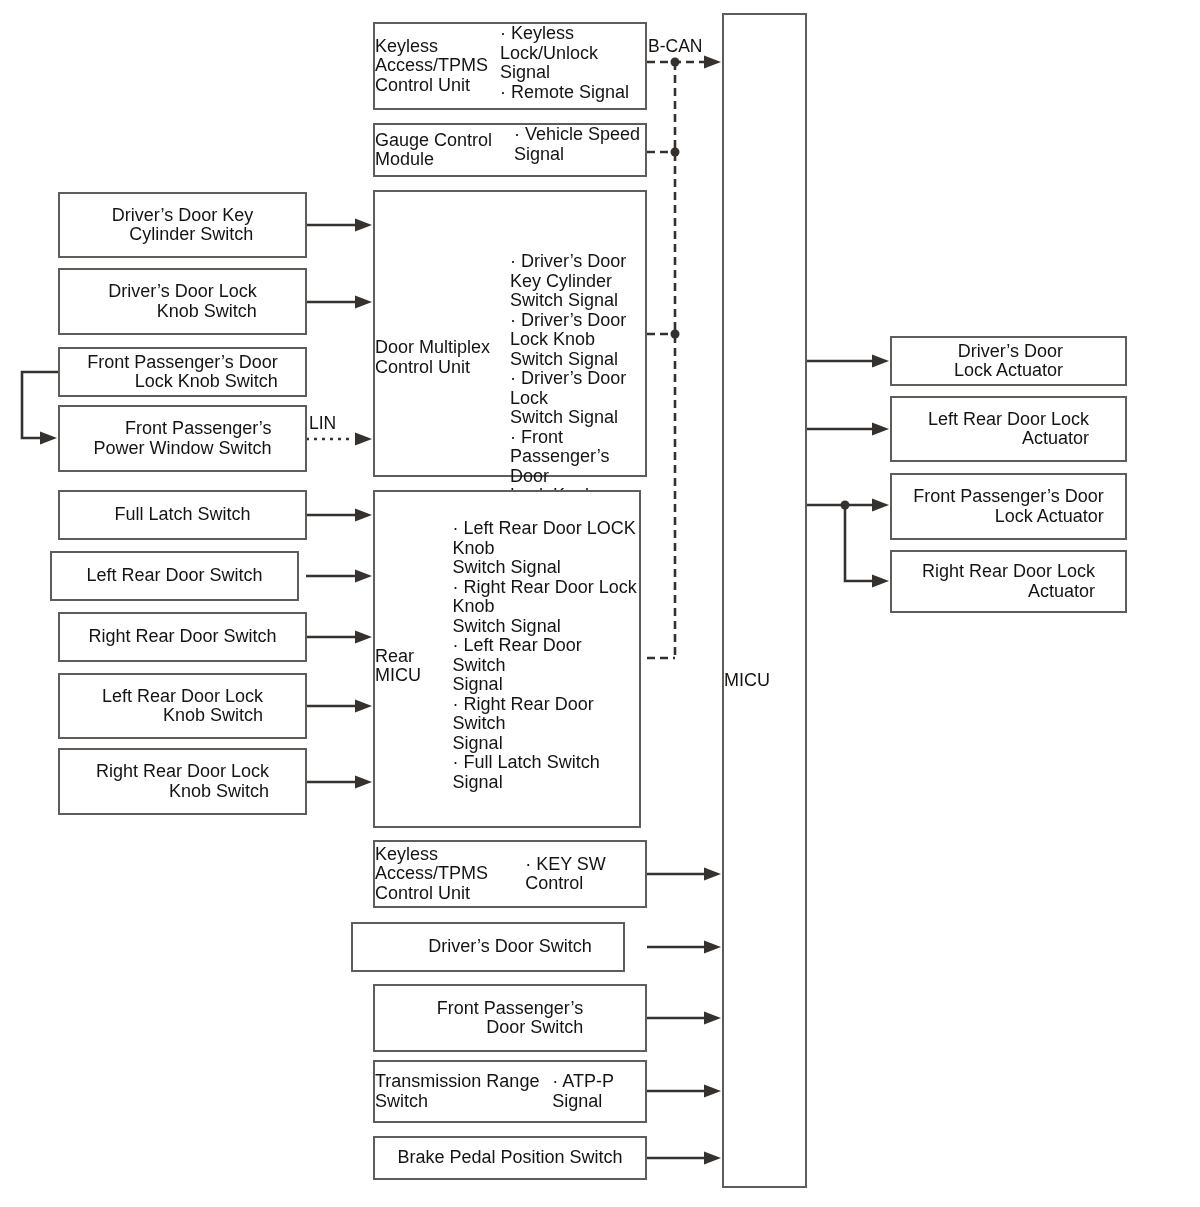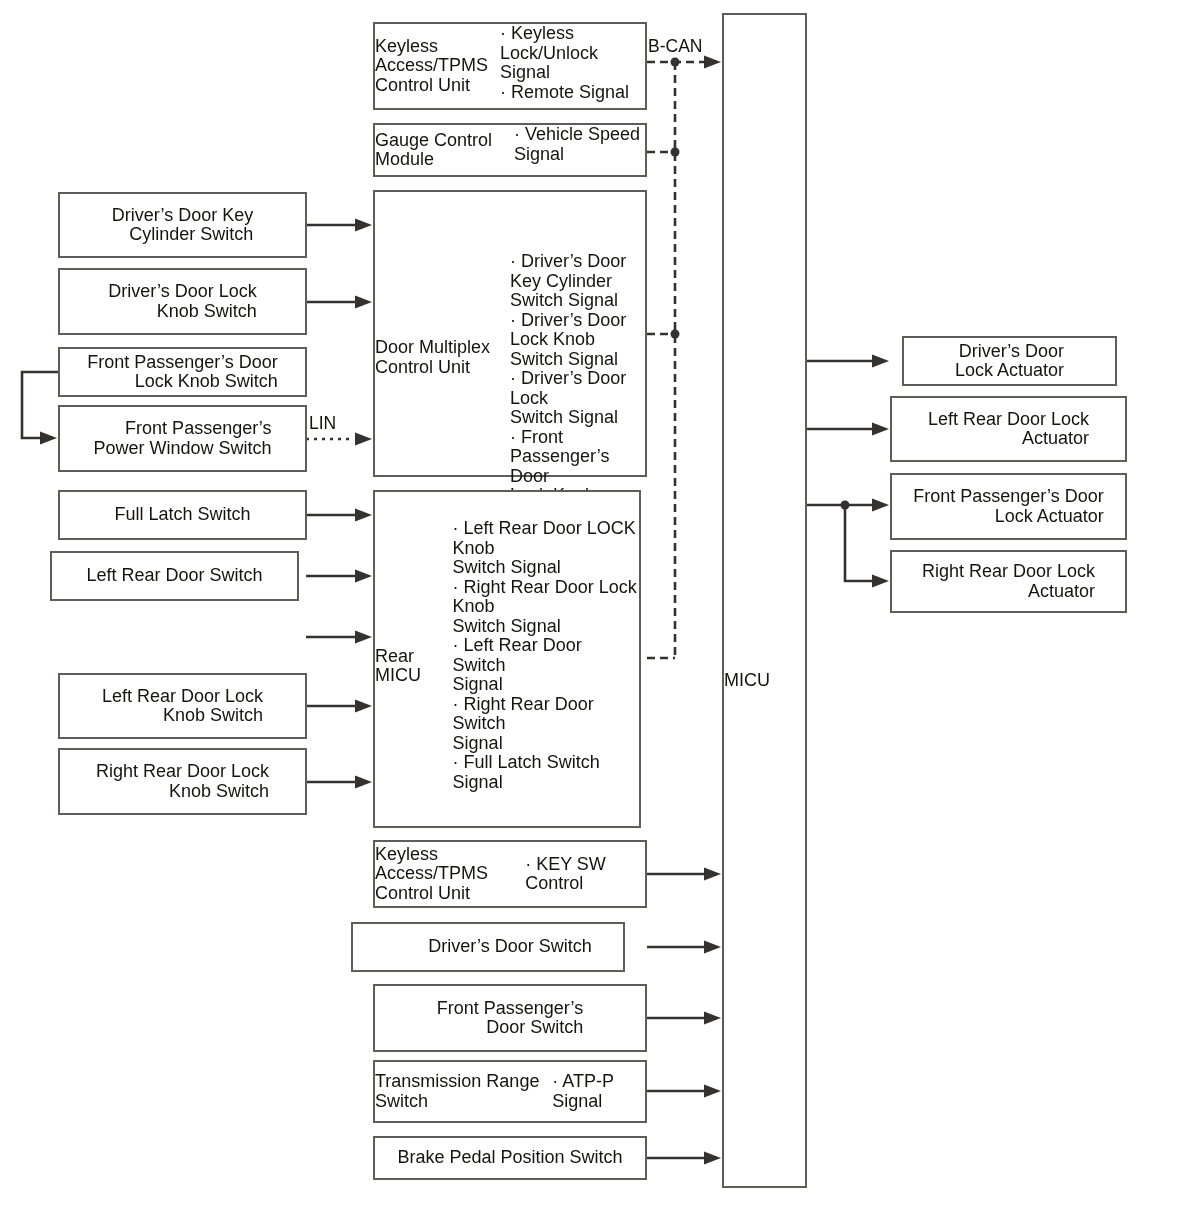--- a/index.html
+++ b/index.html
@@ -153,20 +153,21 @@
 <div class="node" style="left: 58px; top: 192px; width: 249px; height: 66px;"><div class="lbl">Driver’s Door Key
 Cylinder Switch</div></div>
     <div class="node" style="left: 58px; top: 268px; width: 249px; height: 67px;"><div class="lbl">Driver’s Door Lock
 Knob Switch</div></div>
     <div class="node" style="left: 58px; top: 347px; width: 249px; height: 50px;"><div class="lbl">Front Passenger’s Door
 Lock Knob Switch</div></div>
     <div class="node" style="left: 58px; top: 405px; width: 249px; height: 67px;"><div class="lbl">Front Passenger’s
 Power Window Switch</div></div>
     <div class="node" style="left: 58px; top: 490px; width: 249px; height: 50px;"><div class="lbl">Full Latch Switch</div></div>
     <div class="node" style="left: 50px; top: 551px; width: 249px; height: 50px;"><div class="lbl">Left Rear Door Switch</div></div>
+    <div class="node" style="left: 58px; top: 612px; width: 249px; height: 50px;"><div class="lbl">Right Rear Door Switch</div></div>
     <div class="node" style="left: 58px; top: 673px; width: 249px; height: 66px;"><div class="lbl">Left Rear Door Lock
 Knob Switch</div></div>
     <div class="node" style="left: 58px; top: 748px; width: 249px; height: 67px;"><div class="lbl">Right Rear Door Lock
 Knob Switch</div></div>
     <div class="node" style="left: 373px; top: 22px; width: 274px; height: 88px;"><div class="title block">Keyless Access/TPMS
 Control Unit</div><div class="bullets" style="padding-left: 12px;">· Keyless Lock/Unlock Signal
 · Remote Signal</div></div>
     <div class="node" style="left: 373px; top: 123px; width: 274px; height: 54px;"><div class="title">Gauge Control Module</div><div class="bullets" style="padding-left: 8px;">· Vehicle Speed Signal</div></div>
     <div class="node" style="left: 373px; top: 190px; width: 274px; height: 287px; justify-content: flex-start; padding-top: 48px;"><div class="title">Door Multiplex Control Unit</div><div class="bullets" style="padding-left: 5px; margin-top: 12px;">· Driver’s Door Key Cylinder
 Switch Signal
@@ -186,21 +187,21 @@
 Signal
 · Full Latch Switch Signal</div></div>
     <div class="node" style="left: 373px; top: 840px; width: 274px; height: 68px;"><div class="title block">Keyless Access/TPMS
 Control Unit</div><div class="bullets center">· KEY SW Control</div></div>
     <div class="node" style="left: 351px; top: 922px; width: 274px; height: 50px; padding-left: 44px;"><div class="lbl">Driver’s Door Switch</div></div>
     <div class="node" style="left: 373px; top: 984px; width: 274px; height: 68px;"><div class="lbl">Front Passenger’s
 Door Switch</div></div>
     <div class="node" style="left: 373px; top: 1060px; width: 274px; height: 63px;"><div class="title">Transmission Range Switch</div><div class="bullets center">· ATP-P Signal</div></div>
     <div class="node" style="left: 373px; top: 1136px; width: 274px; height: 44px;"><div class="lbl">Brake Pedal Position Switch</div></div>
     <div class="node" style="left: 722px; top: 13px; width: 85px; height: 1175px; justify-content: flex-start; padding-top: 160px;"><div class="lbl">MICU</div></div>
-    <div class="node" style="left: 890px; top: 336px; width: 215px; height: 50px; margin-left: 12px;"><div class="lbl">Driver’s Door
+    <div class="node" style="left: 890px; top: 336px; width: 237px; height: 50px;"><div class="lbl">Driver’s Door
 Lock Actuator</div></div>
     <div class="node" style="left: 890px; top: 396px; width: 237px; height: 66px;"><div class="lbl">Left Rear Door Lock
 Actuator</div></div>
     <div class="node" style="left: 890px; top: 473px; width: 237px; height: 67px;"><div class="lbl">Front Passenger’s Door
 Lock Actuator</div></div>
     <div class="node" style="left: 890px; top: 550px; width: 237px; height: 63px;"><div class="lbl">Right Rear Door Lock
 Actuator</div></div>
   </div>
 
 </body></html>

